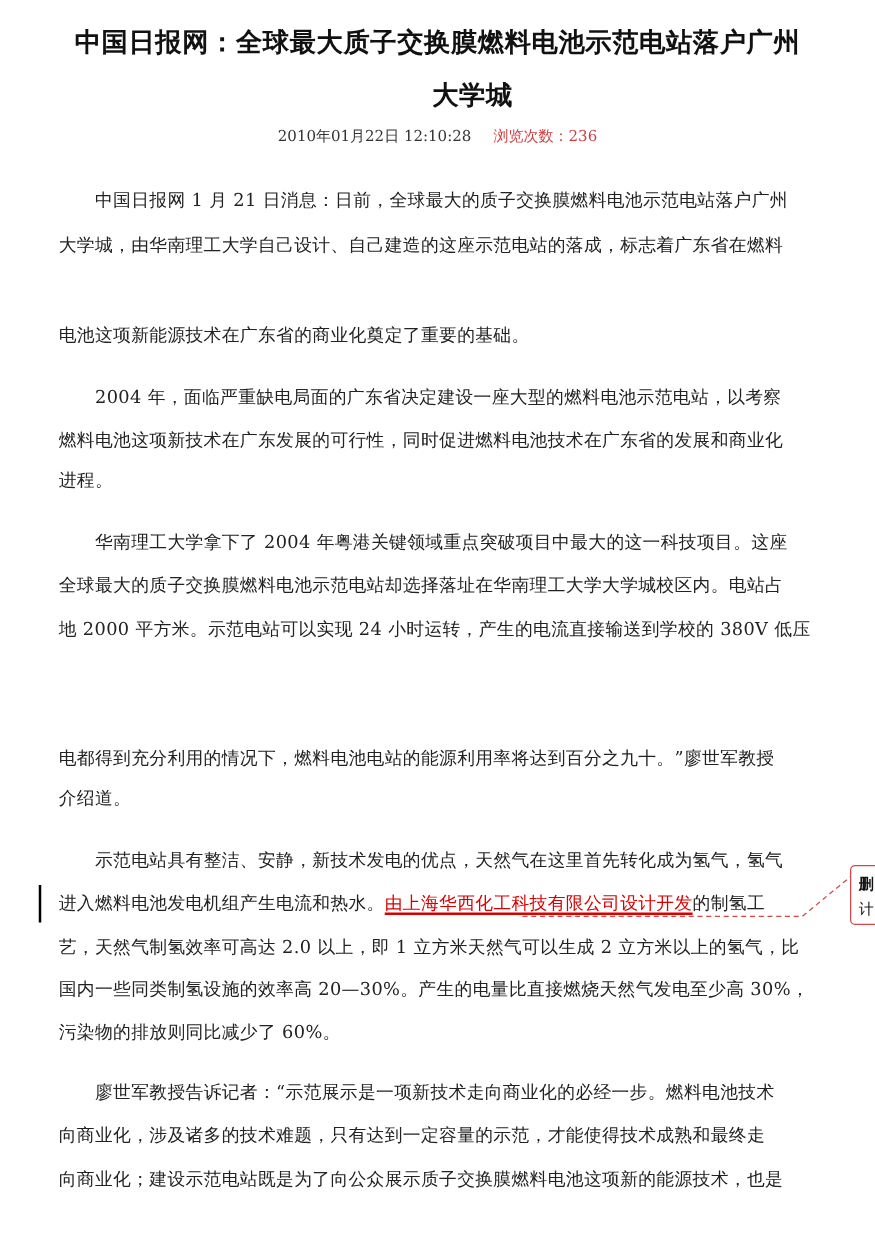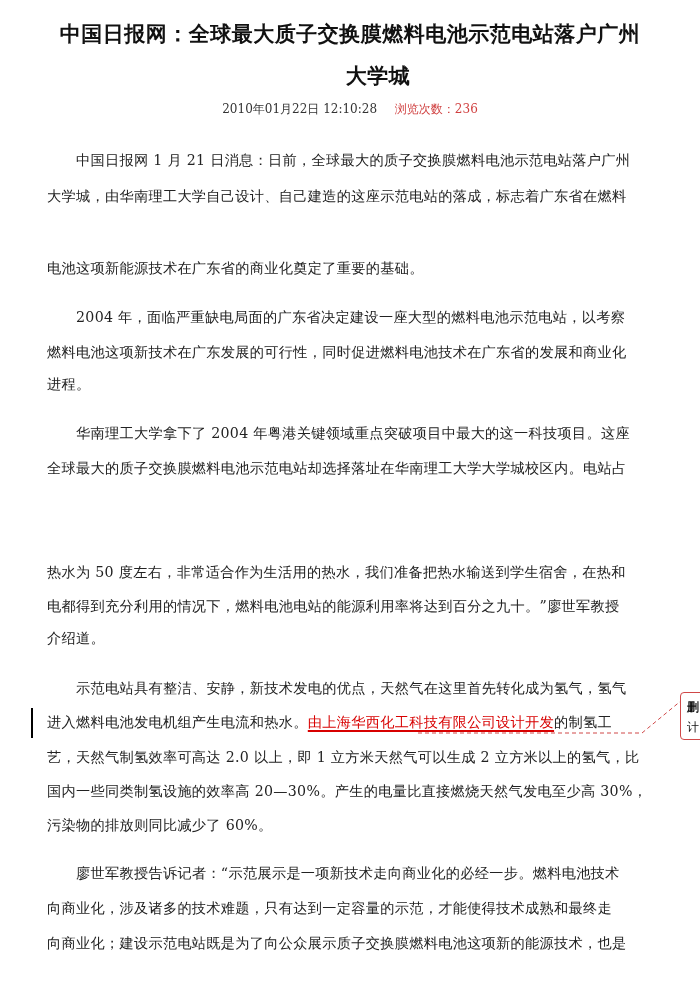--- a/index.html
+++ b/index.html
@@ -61,21 +61,21 @@
   <div class="line indent" style="top:151px">中国日报网 1 月 21 日消息：日前，全球最大的质子交换膜燃料电池示范电站落户广州</div>
   <div class="line" style="top:187px">大学城，由华南理工大学自己设计、自己建造的这座示范电站的落成，标志着广东省在燃料</div>
   <div class="line" style="top:259px">电池这项新能源技术在广东省的商业化奠定了重要的基础。</div>
 
   <div class="line indent" style="top:308px">2004 年，面临严重缺电局面的广东省决定建设一座大型的燃料电池示范电站，以考察</div>
   <div class="line" style="top:343px">燃料电池这项新技术在广东发展的可行性，同时促进燃料电池技术在广东省的发展和商业化</div>
   <div class="line" style="top:375px">进程。</div>
 
   <div class="line indent" style="top:424px">华南理工大学拿下了 2004 年粤港关键领域重点突破项目中最大的这一科技项目。这座</div>
   <div class="line" style="top:459px">全球最大的质子交换膜燃料电池示范电站却选择落址在华南理工大学大学城校区内。电站占</div>
-  <div class="line" style="top:563px">热水为 50 度左右，非常适合作为生活用的热水，我们准备把热水输送到学生宿舍，在热和</div>
+  <div class="line" style="top:494px">地 2000 平方米。示范电站可以实现 24 小时运转，产生的电流直接输送到学校的 380V 低压</div>
   <div class="line" style="top:597px">电都得到充分利用的情况下，燃料电池电站的能源利用率将达到百分之九十。”廖世军教授</div>
   <div class="line" style="top:629px">介绍道。</div>
 
   <div class="line indent" style="top:679px">示范电站具有整洁、安静，新技术发电的优点，天然气在这里首先转化成为氢气，氢气</div>
   <div class="rev-bar"></div>
   <div class="line" style="top:713px">
     <span>进入燃料电池发电机组产生电流和热水。</span><span class="ins">由上海华西化工科技有限公司设计开发</span><span>的制氢工</span>
   </div>
   <div class="line" style="top:748px">艺，天然气制氢效率可高达 2.0 以上，即 1 立方米天然气可以生成 2 立方米以上的氢气，比</div>
   <div class="line" style="top:782px">国内一些同类制氢设施的效率高 20—30%。产生的电量比直接燃烧天然气发电至少高 30%，</div>

